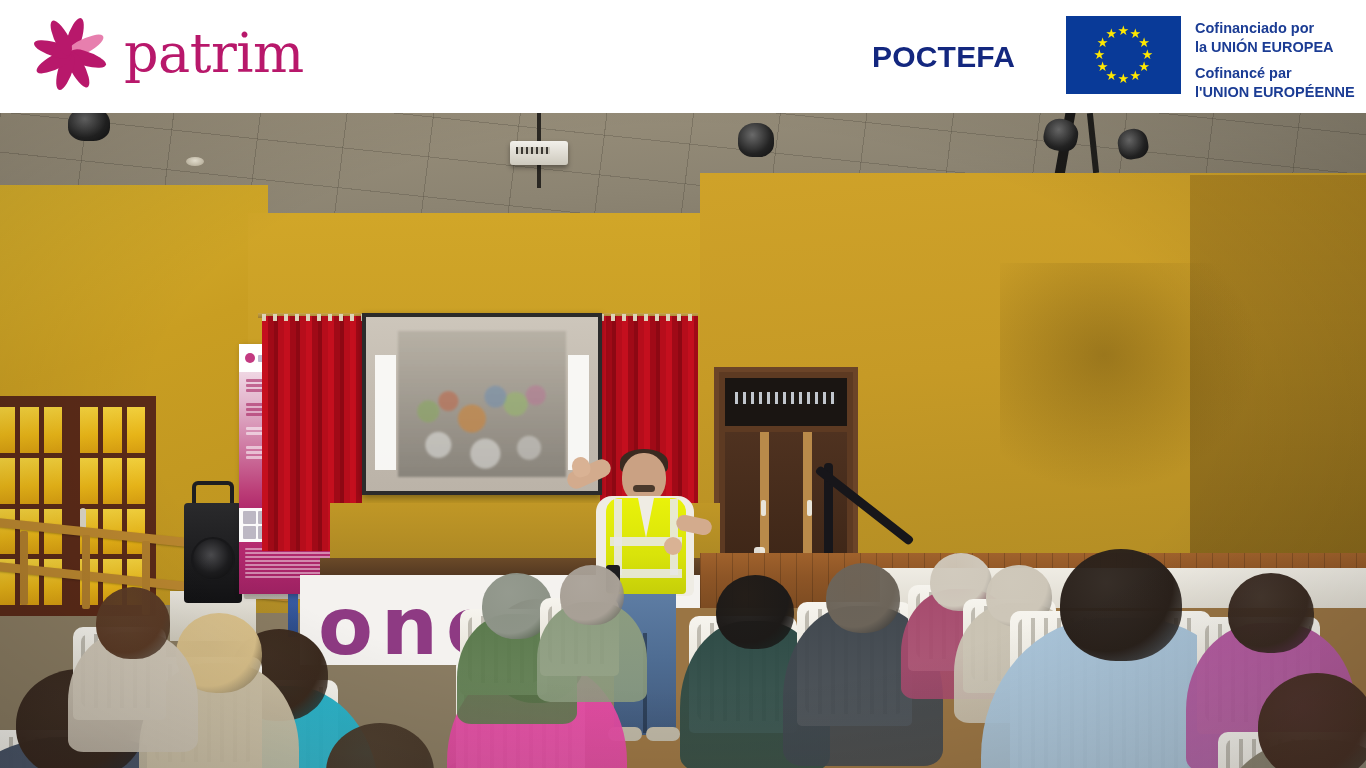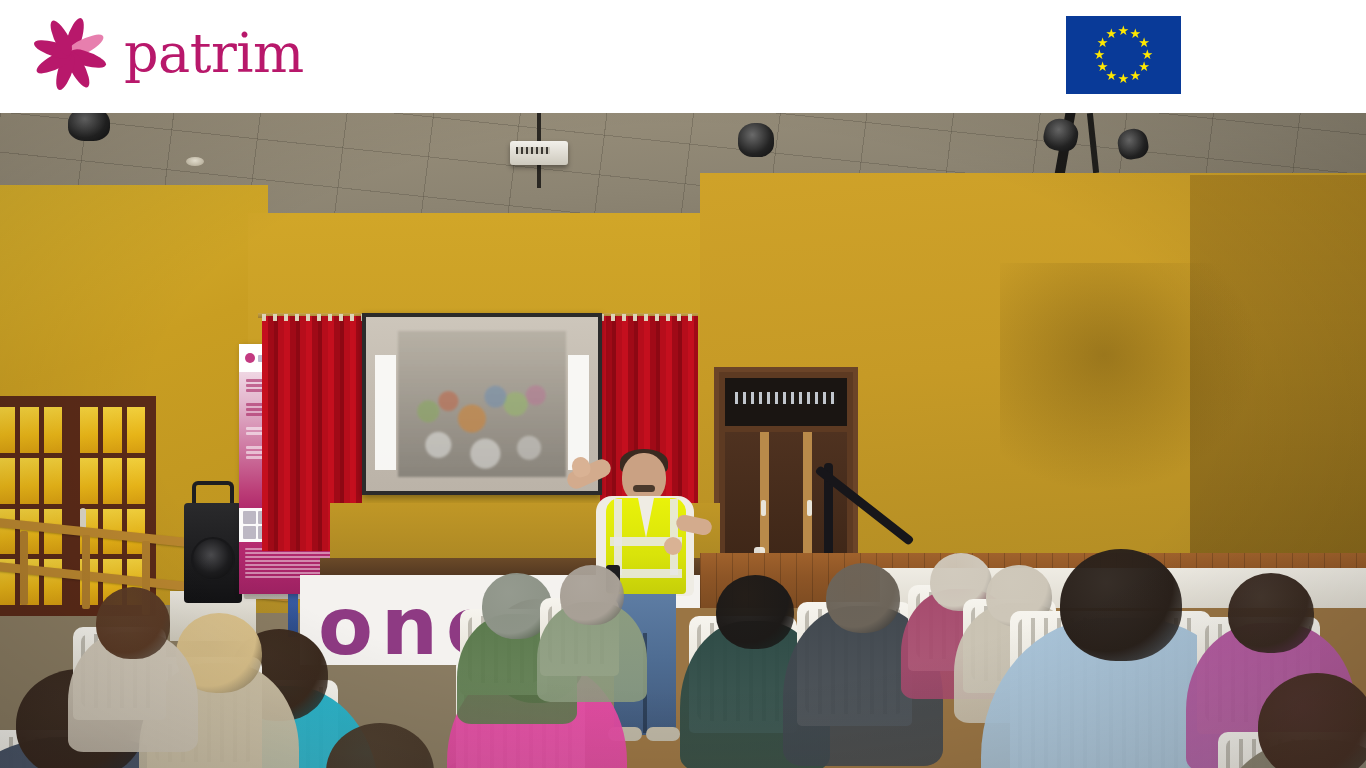--- a/index.html
+++ b/index.html
@@ -497,37 +497,45 @@
         <div class="petal" style="transform: translate(-50%, -100%) rotate(135deg) skewX(-16deg); background: rgb(184, 24, 107);"></div>
         <div class="petal" style="transform: translate(-50%, -100%) rotate(180deg) skewX(-16deg); background: rgb(184, 24, 107);"></div>
         <div class="petal" style="transform: translate(-50%, -100%) rotate(225deg) skewX(-16deg); background: rgb(184, 24, 107);"></div>
         <div class="petal" style="transform: translate(-50%, -100%) rotate(270deg) skewX(-16deg); background: rgb(184, 24, 107);"></div>
         <div class="petal" style="transform: translate(-50%, -100%) rotate(315deg) skewX(-16deg); background: rgb(184, 24, 107);"></div>
       </div>
     <div class="patrim-word">patrim</div>
   </div>
 
   <div class="interreg-logo">
+    <div class="poctefa-word">POCTEFA</div>
   </div>
 
   <div class="eu-block">
     <div class="eu-flag" id="eu-flag">
         <div class="eu-star" style="left: 57.5px; top: 15px;"></div>
         <div class="eu-star" style="left: 69.5px; top: 18.2154px;"></div>
         <div class="eu-star" style="left: 78.2846px; top: 27px;"></div>
         <div class="eu-star" style="left: 81.5px; top: 39px;"></div>
         <div class="eu-star" style="left: 78.2846px; top: 51px;"></div>
         <div class="eu-star" style="left: 69.5px; top: 59.7846px;"></div>
         <div class="eu-star" style="left: 57.5px; top: 63px;"></div>
         <div class="eu-star" style="left: 45.5px; top: 59.7846px;"></div>
         <div class="eu-star" style="left: 36.7154px; top: 51px;"></div>
         <div class="eu-star" style="left: 33.5px; top: 39px;"></div>
         <div class="eu-star" style="left: 36.7154px; top: 27px;"></div>
         <div class="eu-star" style="left: 45.5px; top: 18.2154px;"></div>
       </div>
+    <div class="eu-text">
+      <div class="eu-line">Cofinanciado por</div>
+      <div class="eu-line">la UNIÓN EUROPEA</div>
+      <div class="gap"></div>
+      <div class="eu-line">Cofinancé par</div>
+      <div class="eu-line">l'UNION EUROPÉENNE</div>
+    </div>
   </div>
 </div>
 
 <div class="photo">
 
   <div class="ceiling">
     <div class="ceiling-grid"></div>
   </div>
   <div class="ceiling-slope"></div>
   <div class="spot s1"></div>

